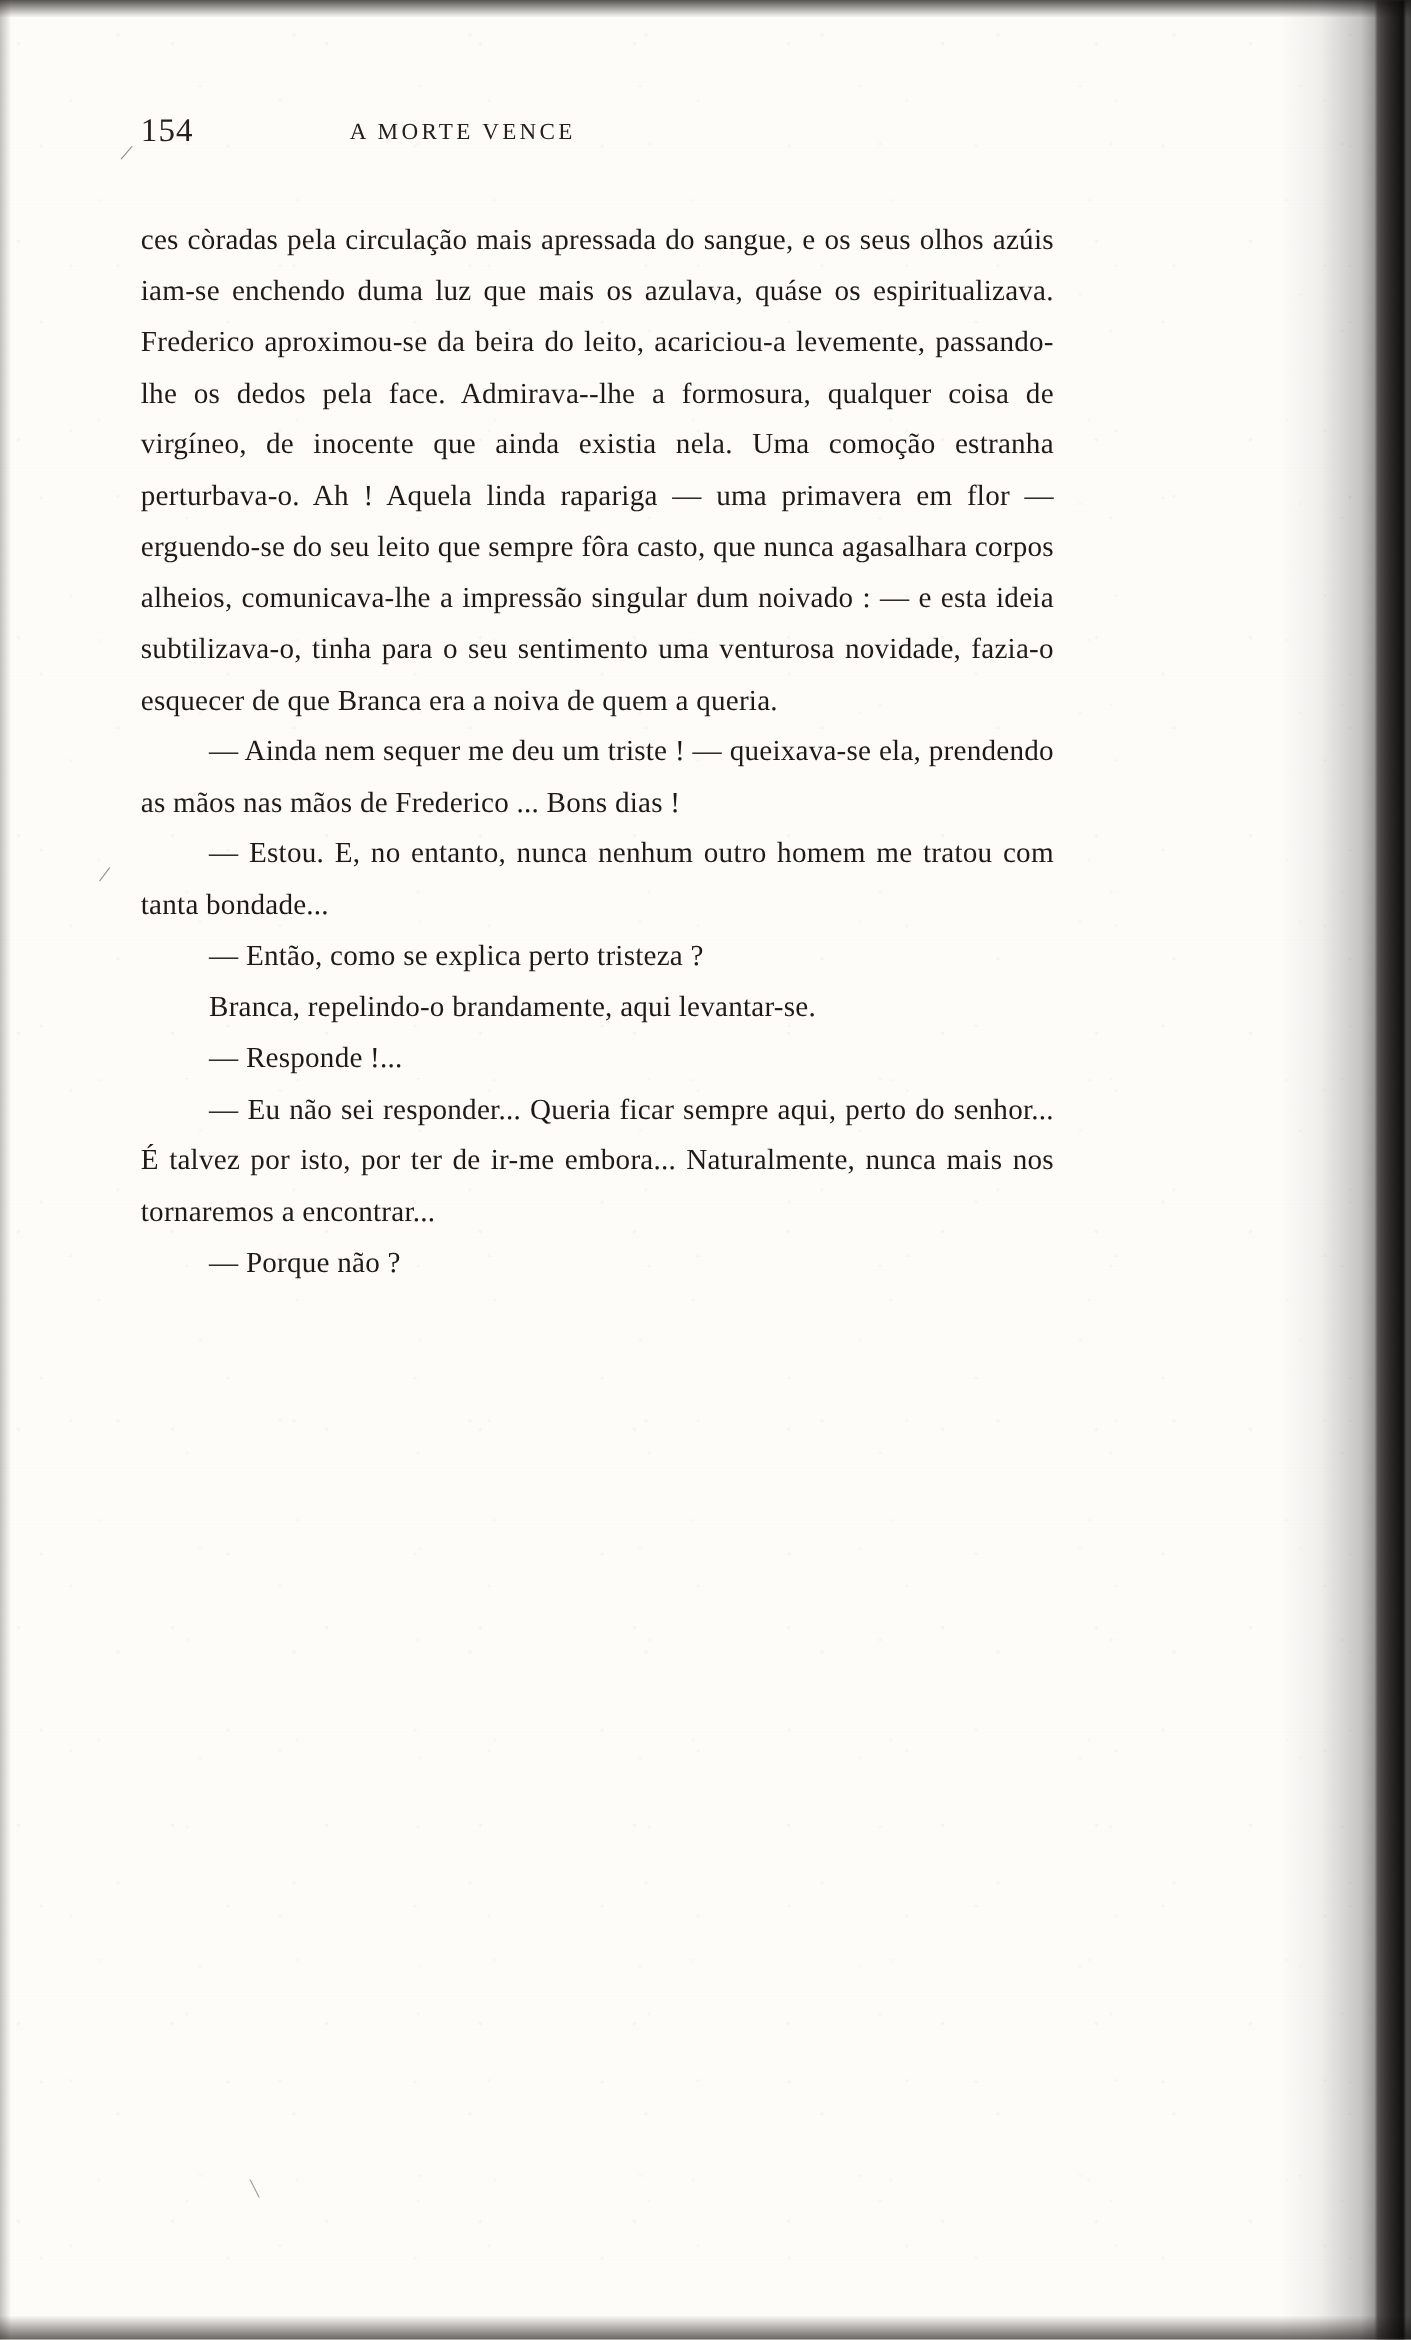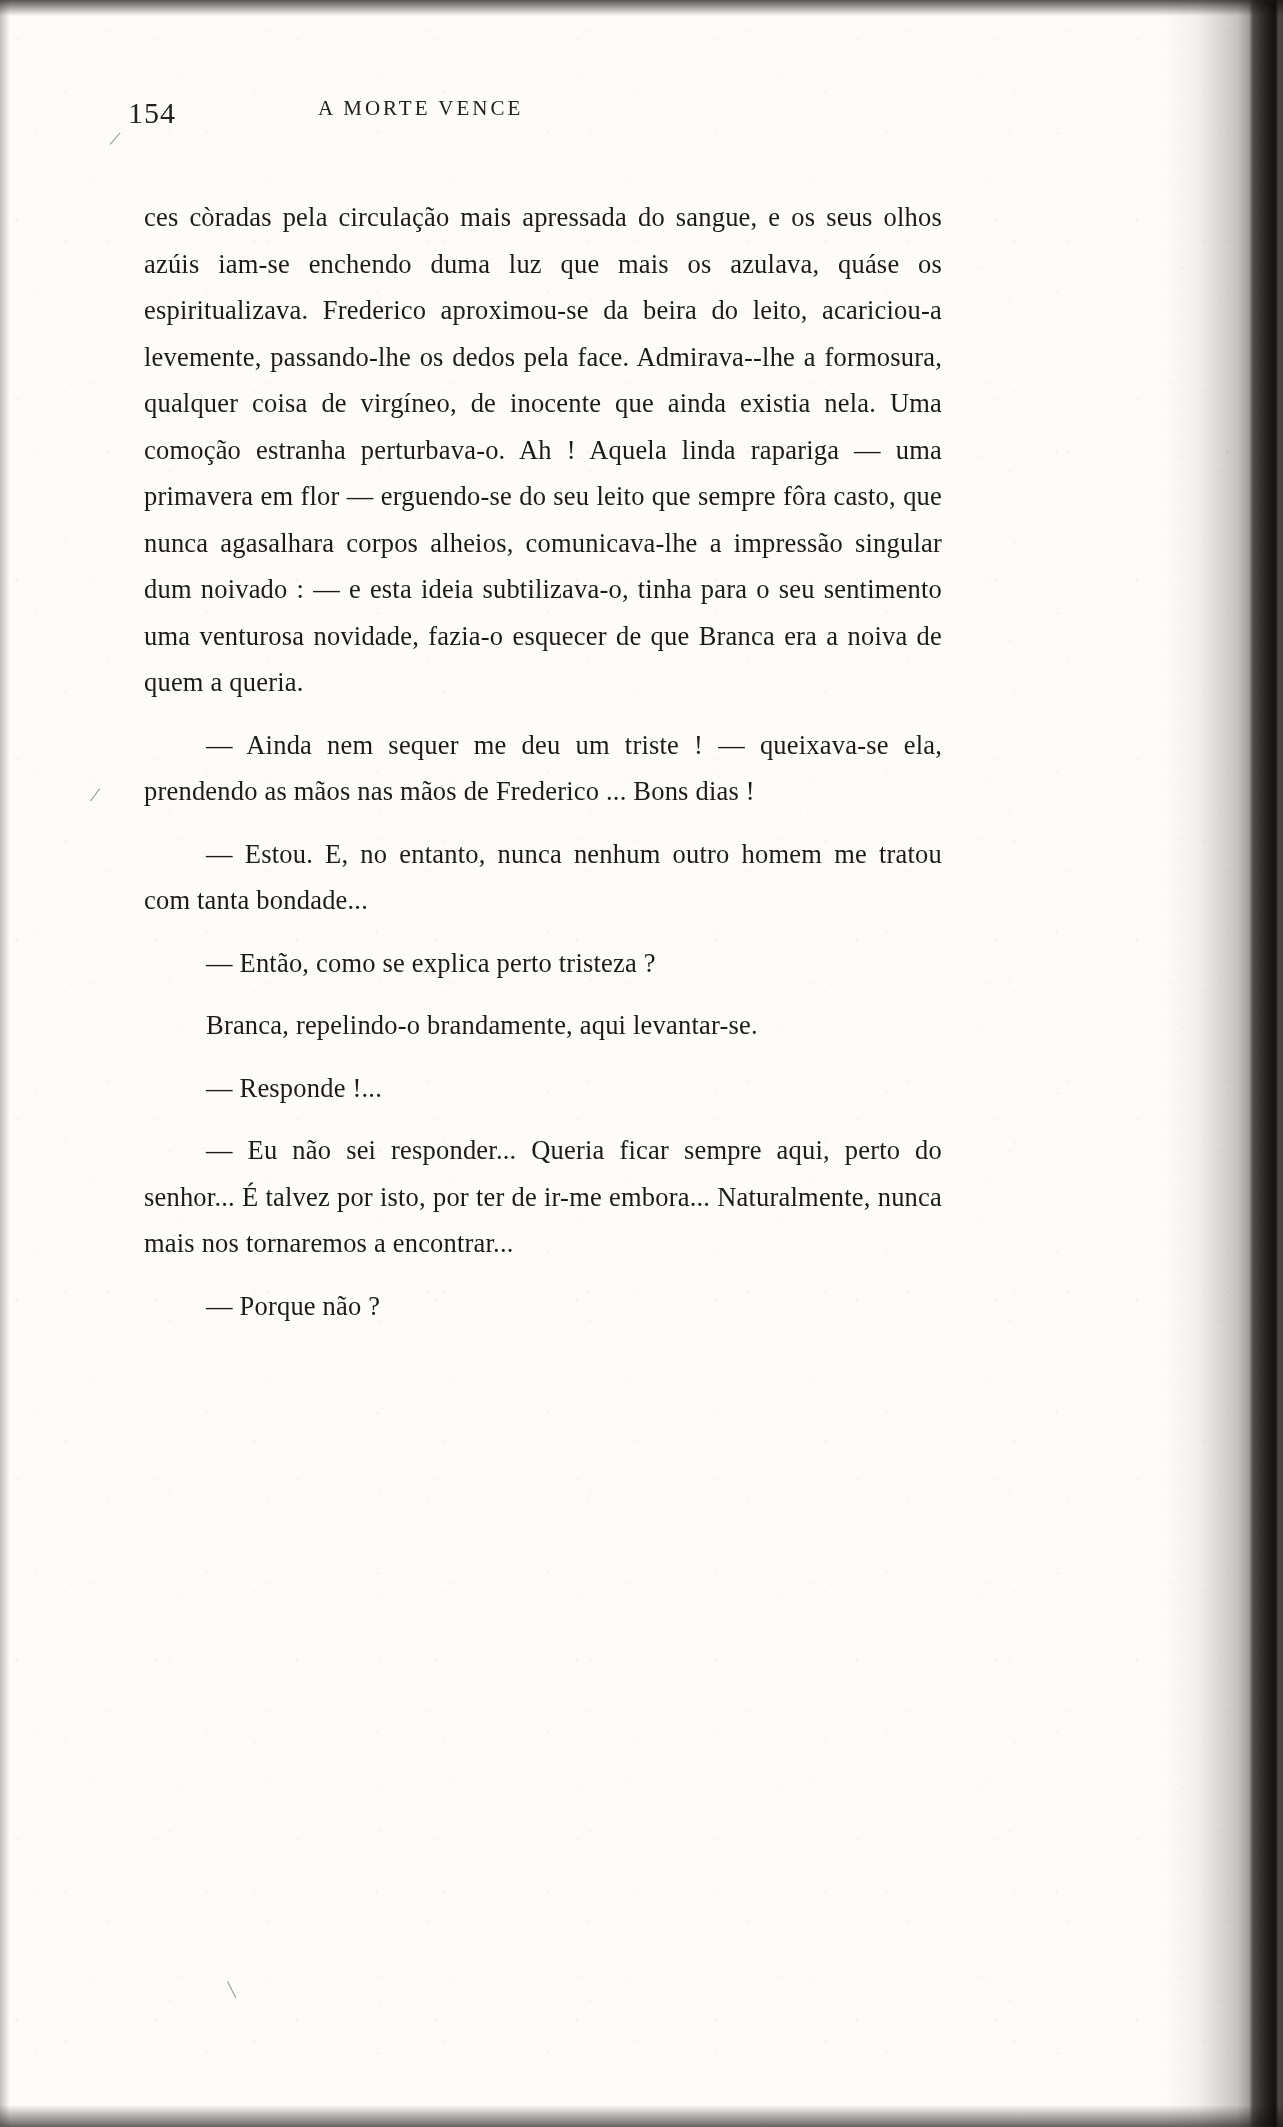--- a/index.html
+++ b/index.html
@@ -93,21 +93,21 @@
   
   .content {
     position: absolute;
     left: 128px;
     top: 96px;
     width: 830px;
   }
 
   .header-row {
     display: flex;
-    align-items: flex-start;
+    align-items: center;
     height: 46px;
     margin-bottom: 52px;
   }
   .folio {
     font-size: 30px;
     letter-spacing: 1px;
     color: #23201d;
     width: 190px;
   }
   .running-title {
@@ -118,21 +118,21 @@
   }
 
   .body-text {
     font-size: 26.5px;
     line-height: 46.5px;
     color: #1d1a18;
     text-align: justify;
     letter-spacing: 0.2px;
   }
   .para {
-    margin: 16px;
+    margin: 0;
     text-indent: 62px;
     text-align: justify;
   }
   .para.no-indent {
     text-indent: 0;
   }
 
   
   .margin-mark {
     position: absolute;

